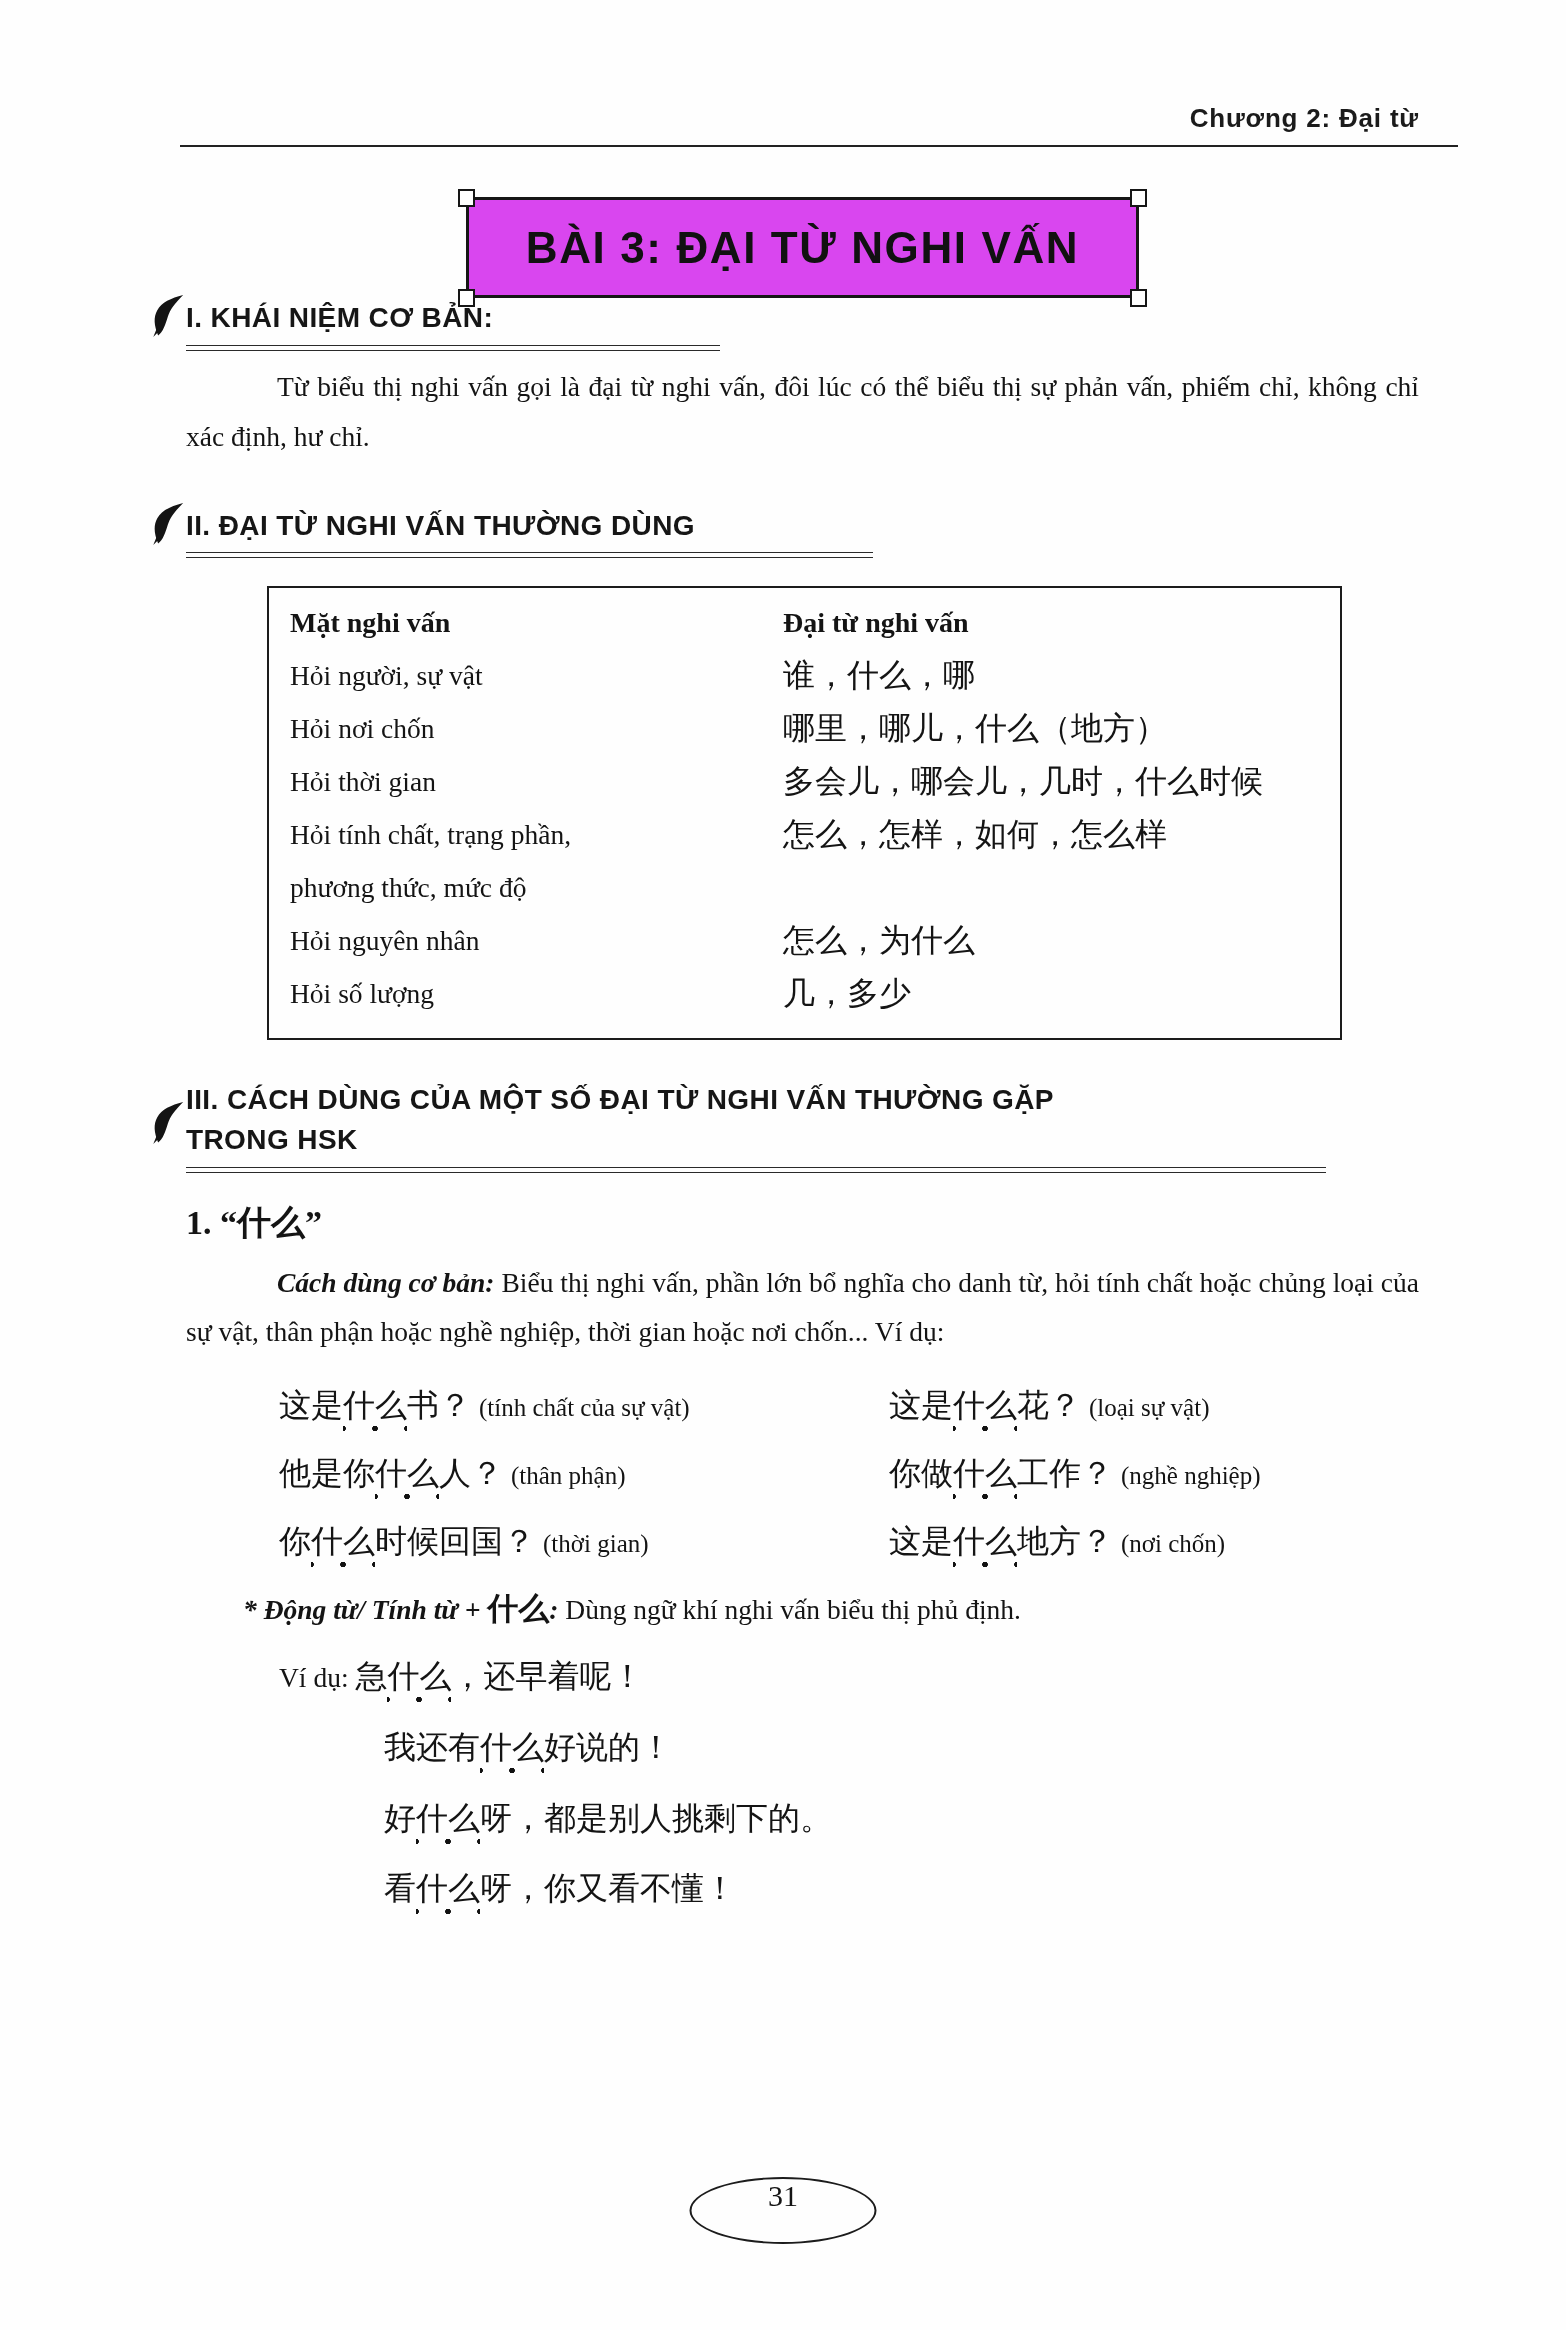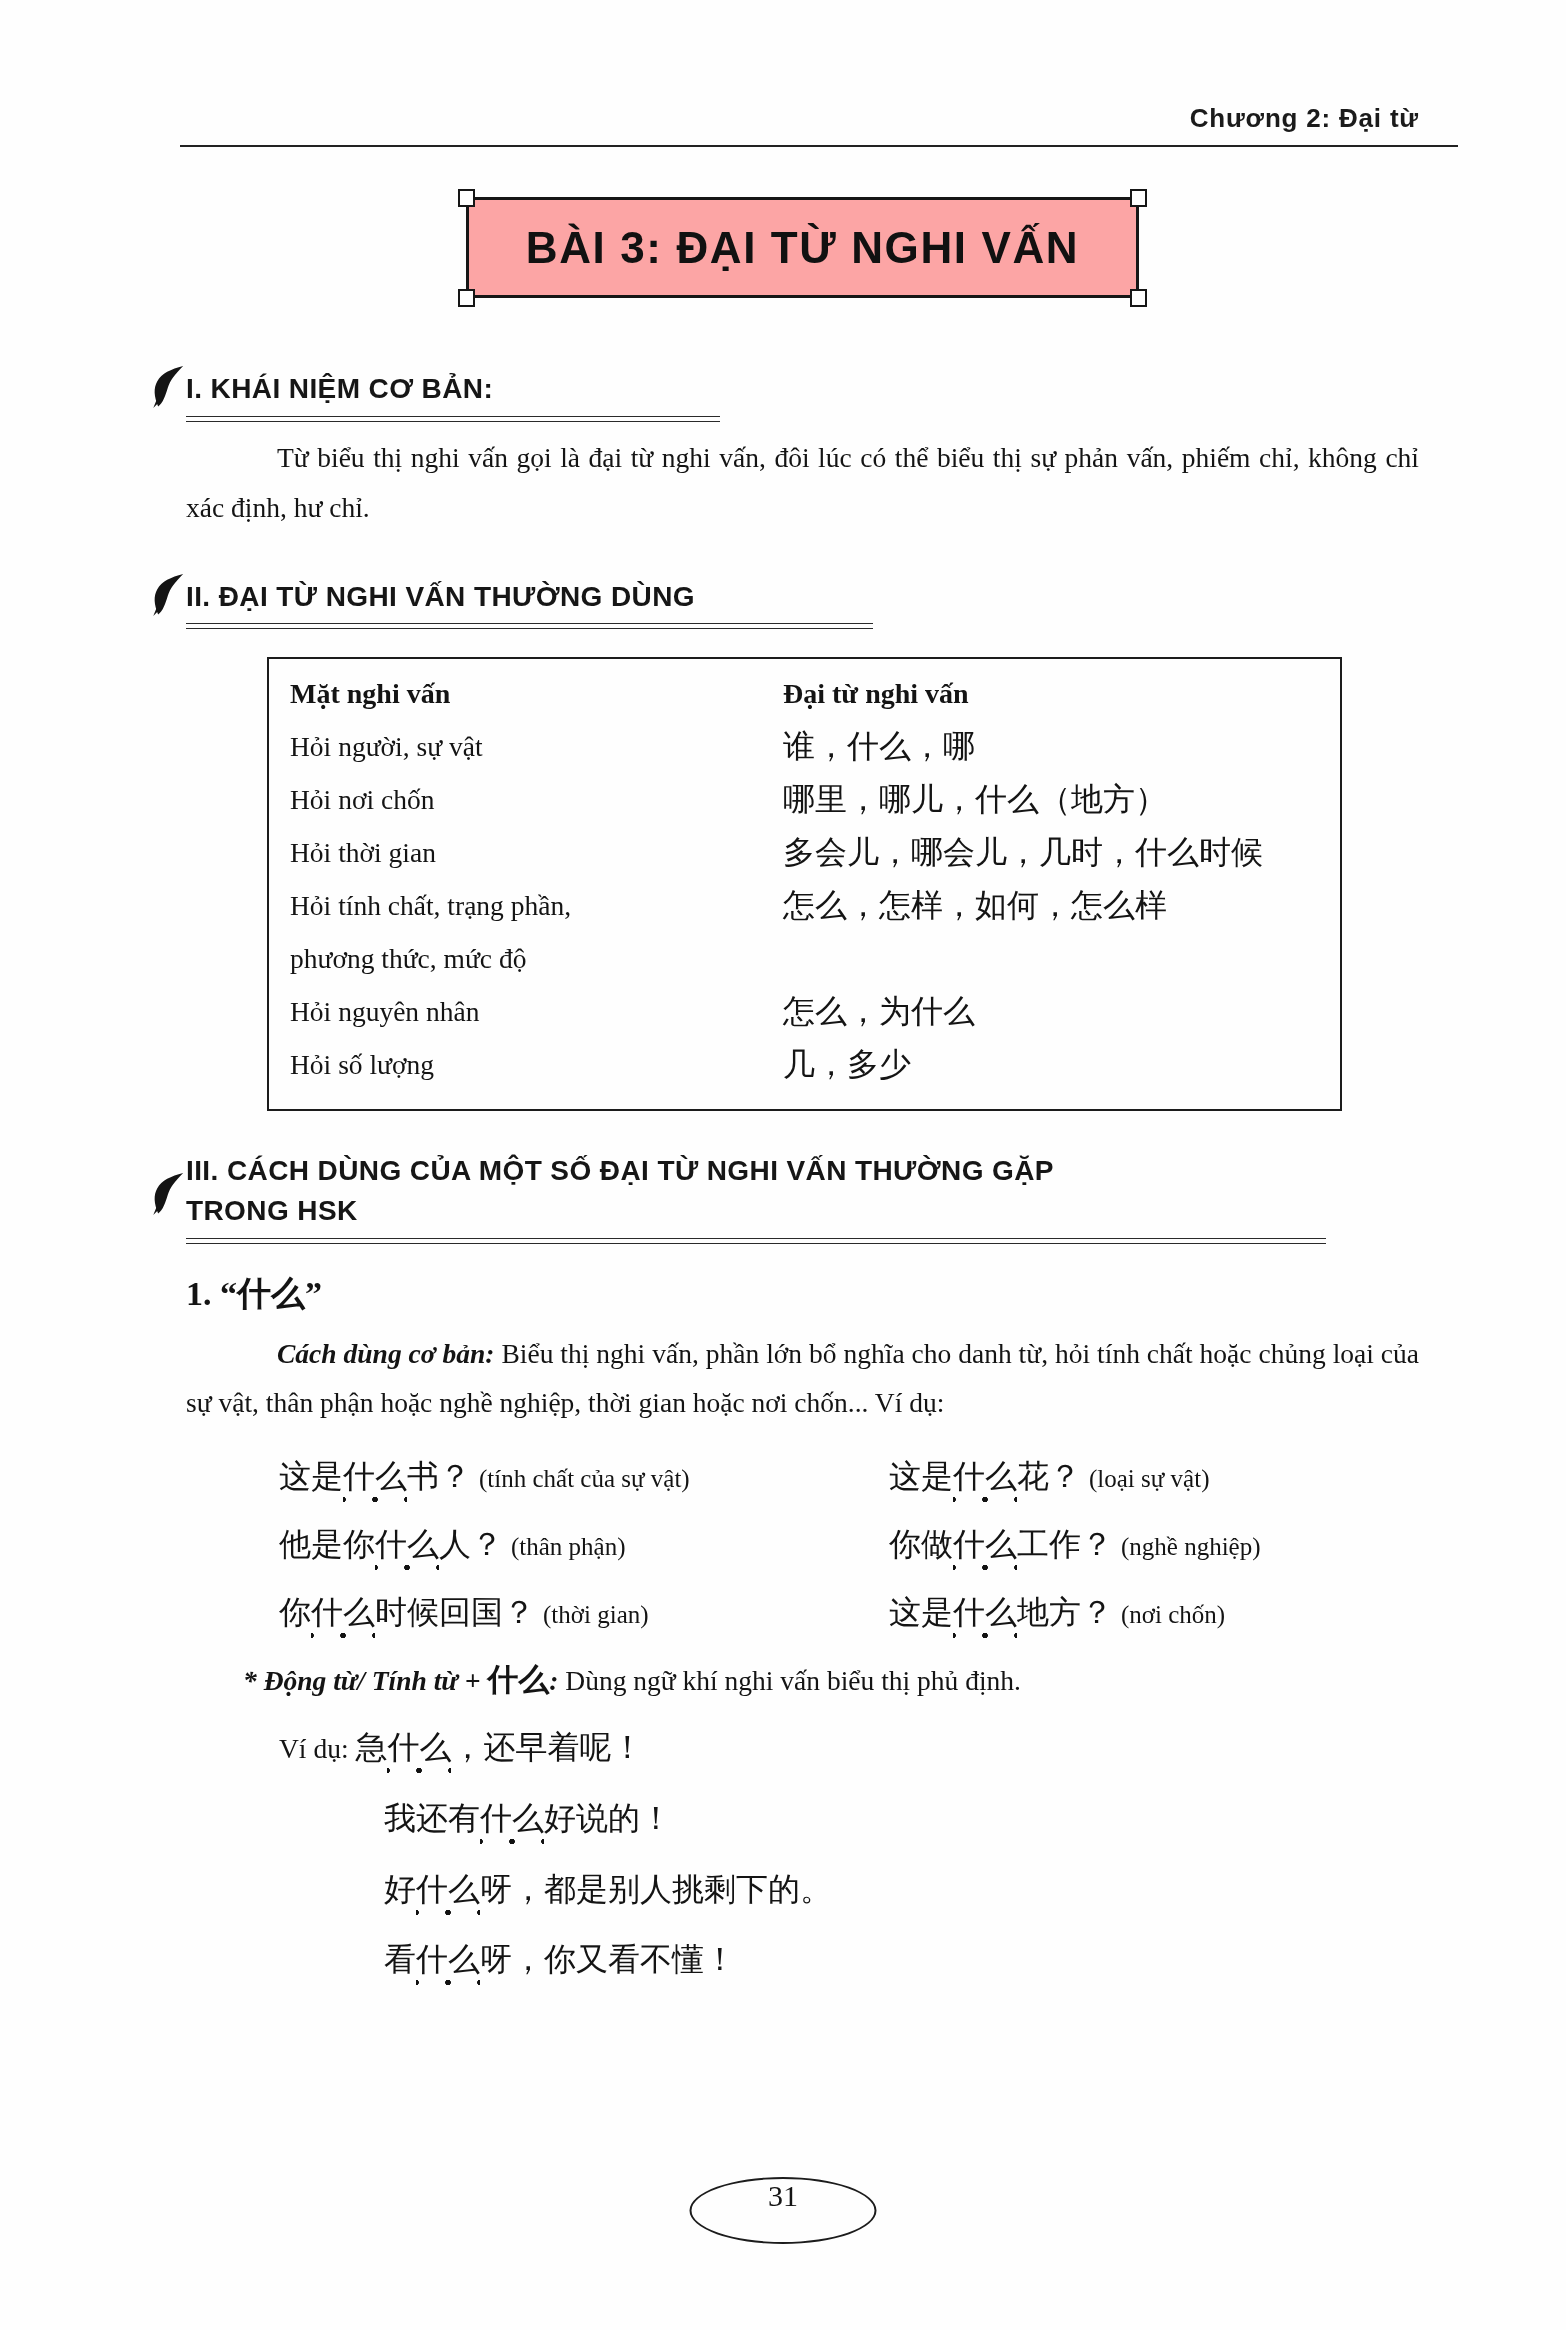--- a/index.html
+++ b/index.html
@@ -31,21 +31,21 @@
     border: none;
     border-top: 2.4px solid #222;
   }
 
   
   .title-box-wrap { display: flex; justify-content: center; margin-top: 50px; }
   .title-box {
     position: relative;
     border: 3.2px solid #161616;
     padding: 22.6px 57px;
-    background: #fca5a5;
+    background: #d946ef;
   }
   .title-text {
     font-family: "Liberation Sans", sans-serif;
     font-weight: bold;
     font-size: 44px;
     letter-spacing: 1.6px;
     color: #111;
     white-space: nowrap;
   }
   .corner {
@@ -53,21 +53,21 @@
     width: 13.7px; height: 13.7px;
     border: 2.4px solid #161616;
     background: #fefefe;
   }
   .corner.tl { top: -11.3px; left: -11.3px; }
   .corner.tr { top: -11.3px; right: -11.3px; }
   .corner.bl { bottom: -11.3px; left: -11.3px; }
   .corner.br { bottom: -11.3px; right: -11.3px; }
 
   
-  .sec-head { position: relative; margin-top: 71px; }
+  .sec-head { position: relative; }
   .sec-head.second { margin-top: 45px; }
   .sec-head.third { margin-top: 40px; }
   .pen-icon {
     position: absolute;
     left: -36px; top: -3.2px;
     width: 34px; height: 42px;
   }
   .sec-title {
     font-family: "Liberation Sans", sans-serif;
     font-weight: bold;

